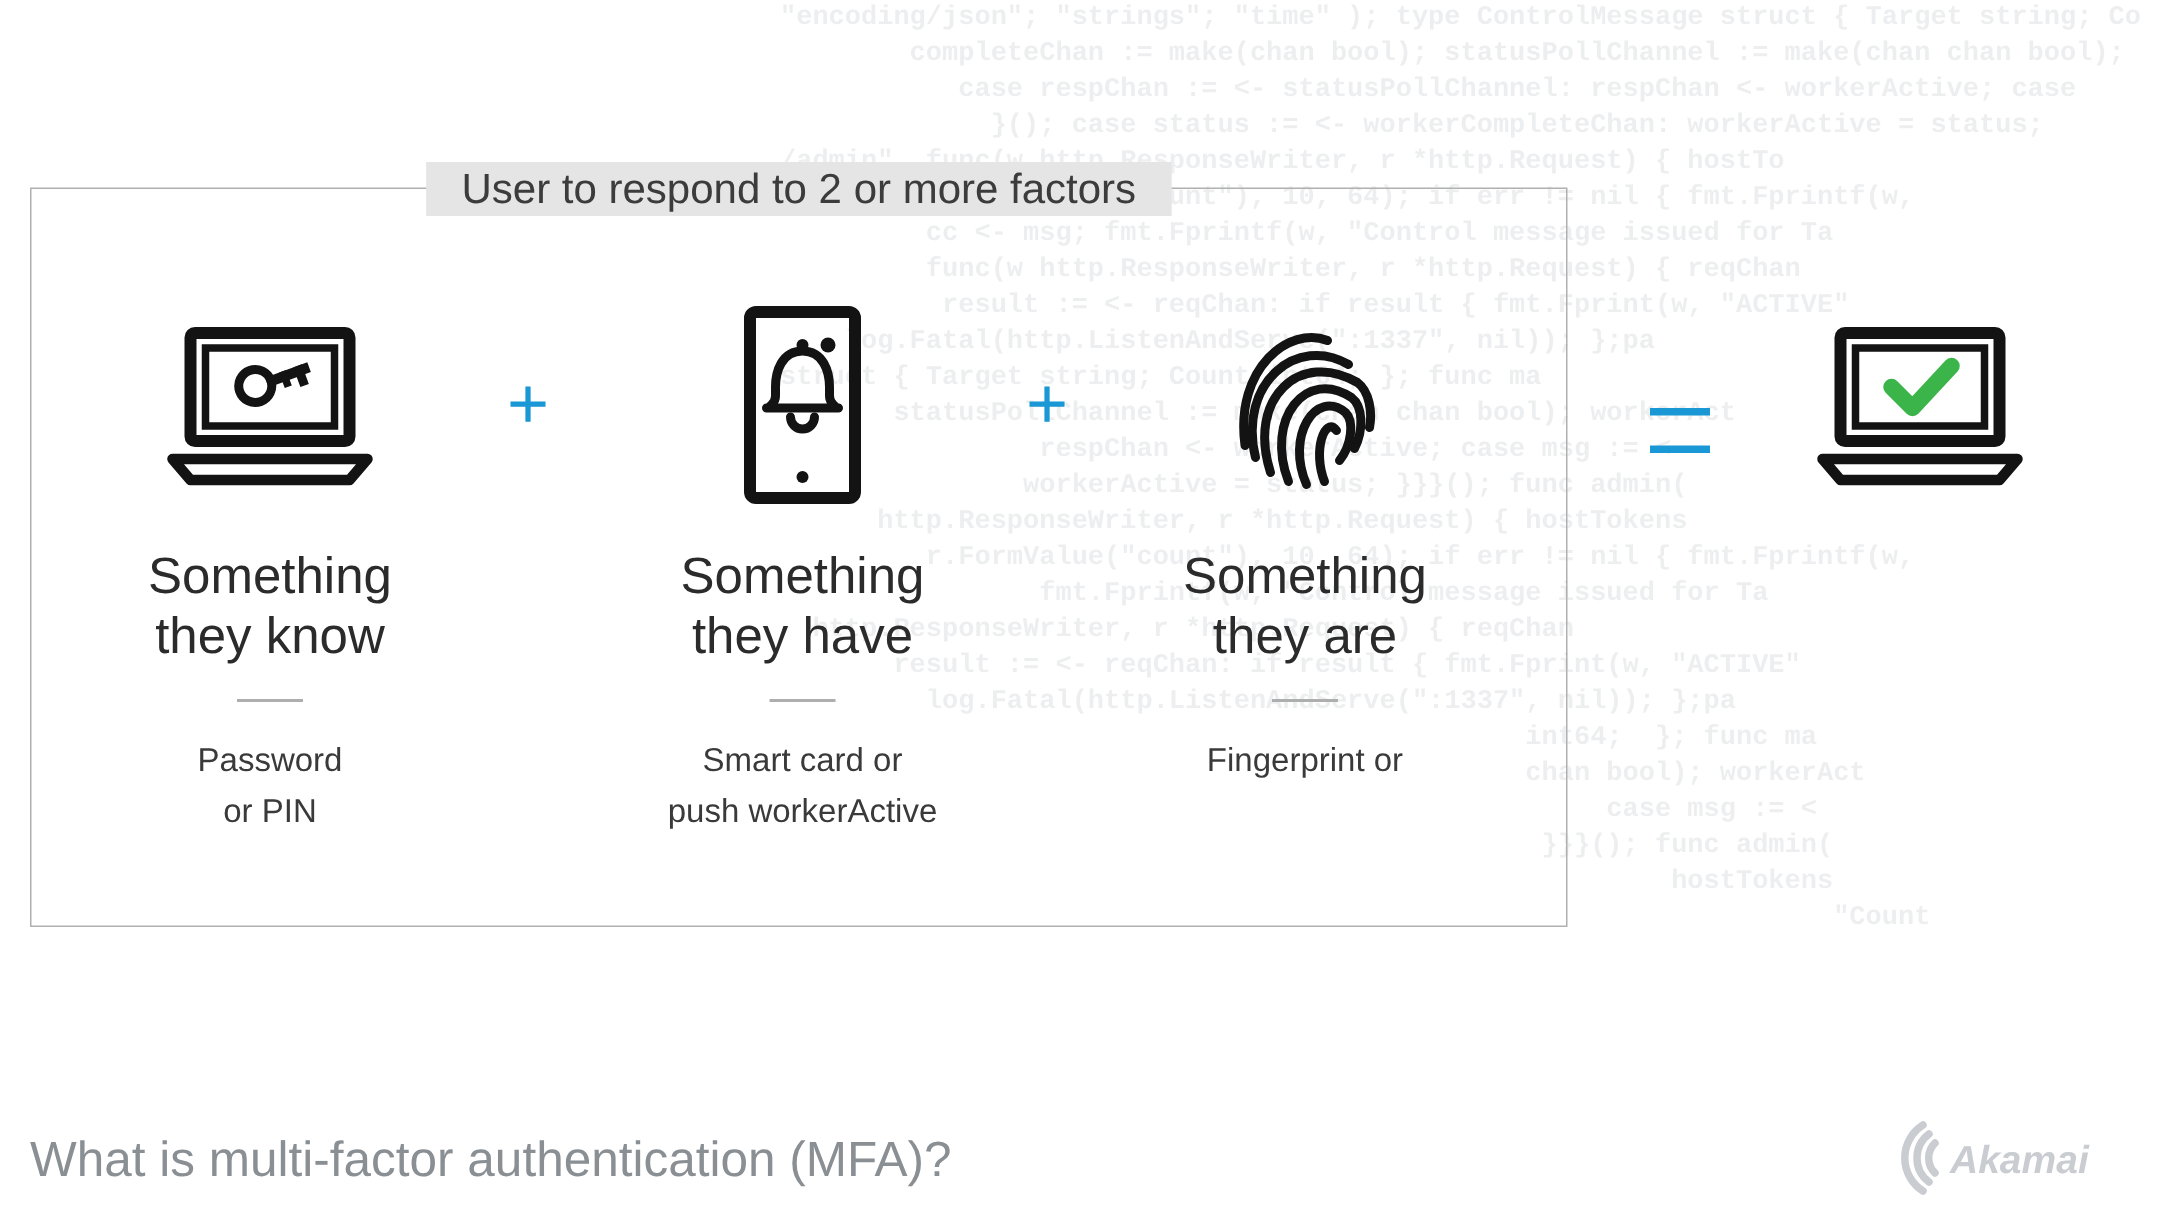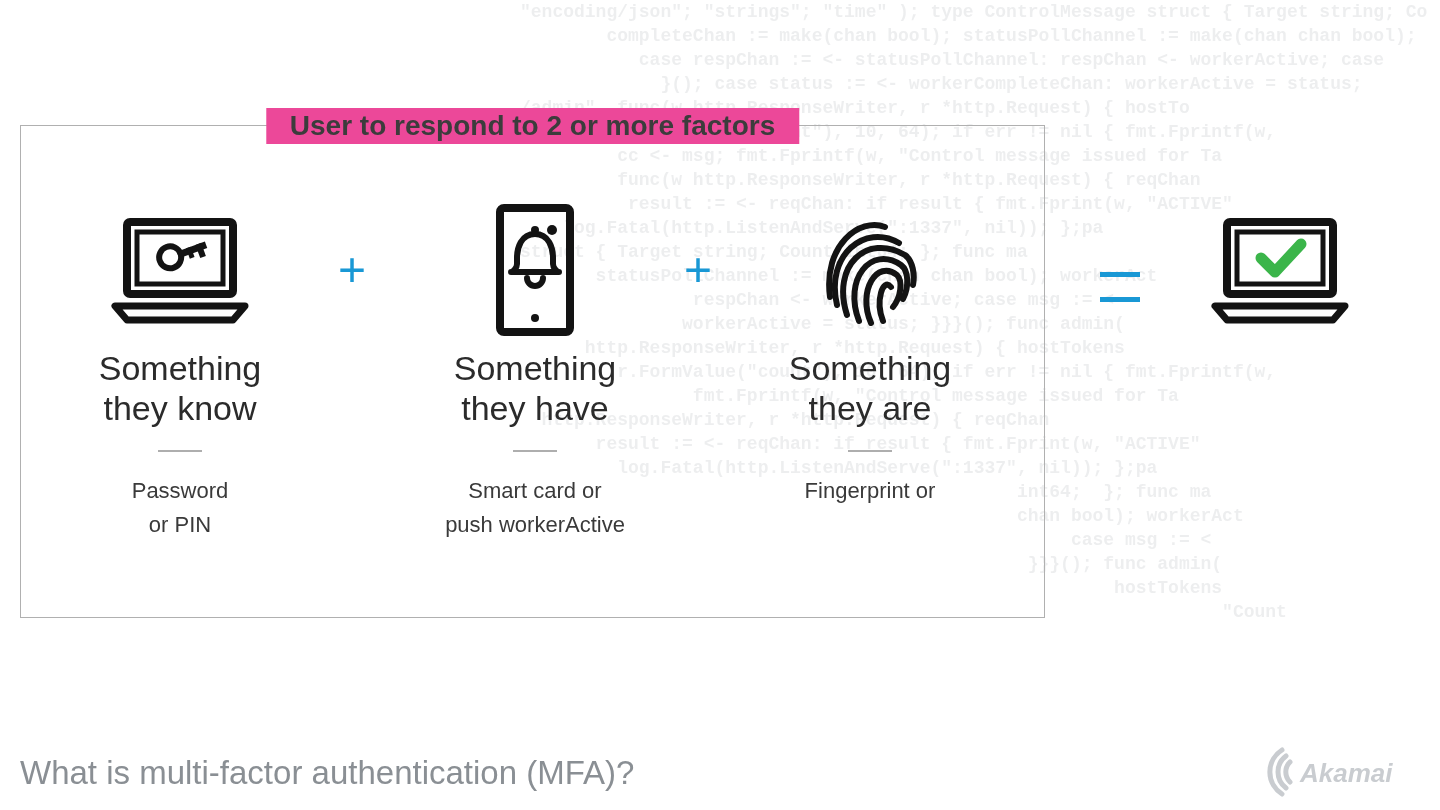--- a/index.html
+++ b/index.html
@@ -40,25 +40,25 @@
     height: 493px;
     border: 1px solid #b0b0b0;
     box-sizing: border-box;
     z-index: 2;
   }
   .frame-title {
     position: absolute;
     top: -18px;
     left: 50%;
     transform: translateX(-50%);
-    background: #ec4899;
+    background: #e5e5e5;
     padding: 0 24px;
     font-size: 28px;
     line-height: 36px;
-    font-weight: 700;
+    font-weight: 400;
     color: #3c3c3c;
     white-space: nowrap;
   }
 
   
   .row {
     position: absolute;
     top: 200px;
     left: 0;
     right: 0;
@@ -74,21 +74,21 @@
     height: 140px;
     display: flex;
     align-items: center;
     justify-content: center;
   }
   .col .title {
     font-size: 34px;
     line-height: 40px;
     font-weight: 400;
     color: #2b2b2b;
-    margin-top: 8px;
+    margin-top: 24px;
   }
   .col .sep {
     width: 44px;
     height: 0;
     border-top: 2px solid #aeaeae;
     margin: 22px auto 22px auto;
   }
   .col .sub {
     font-size: 22px;
     line-height: 34px;

